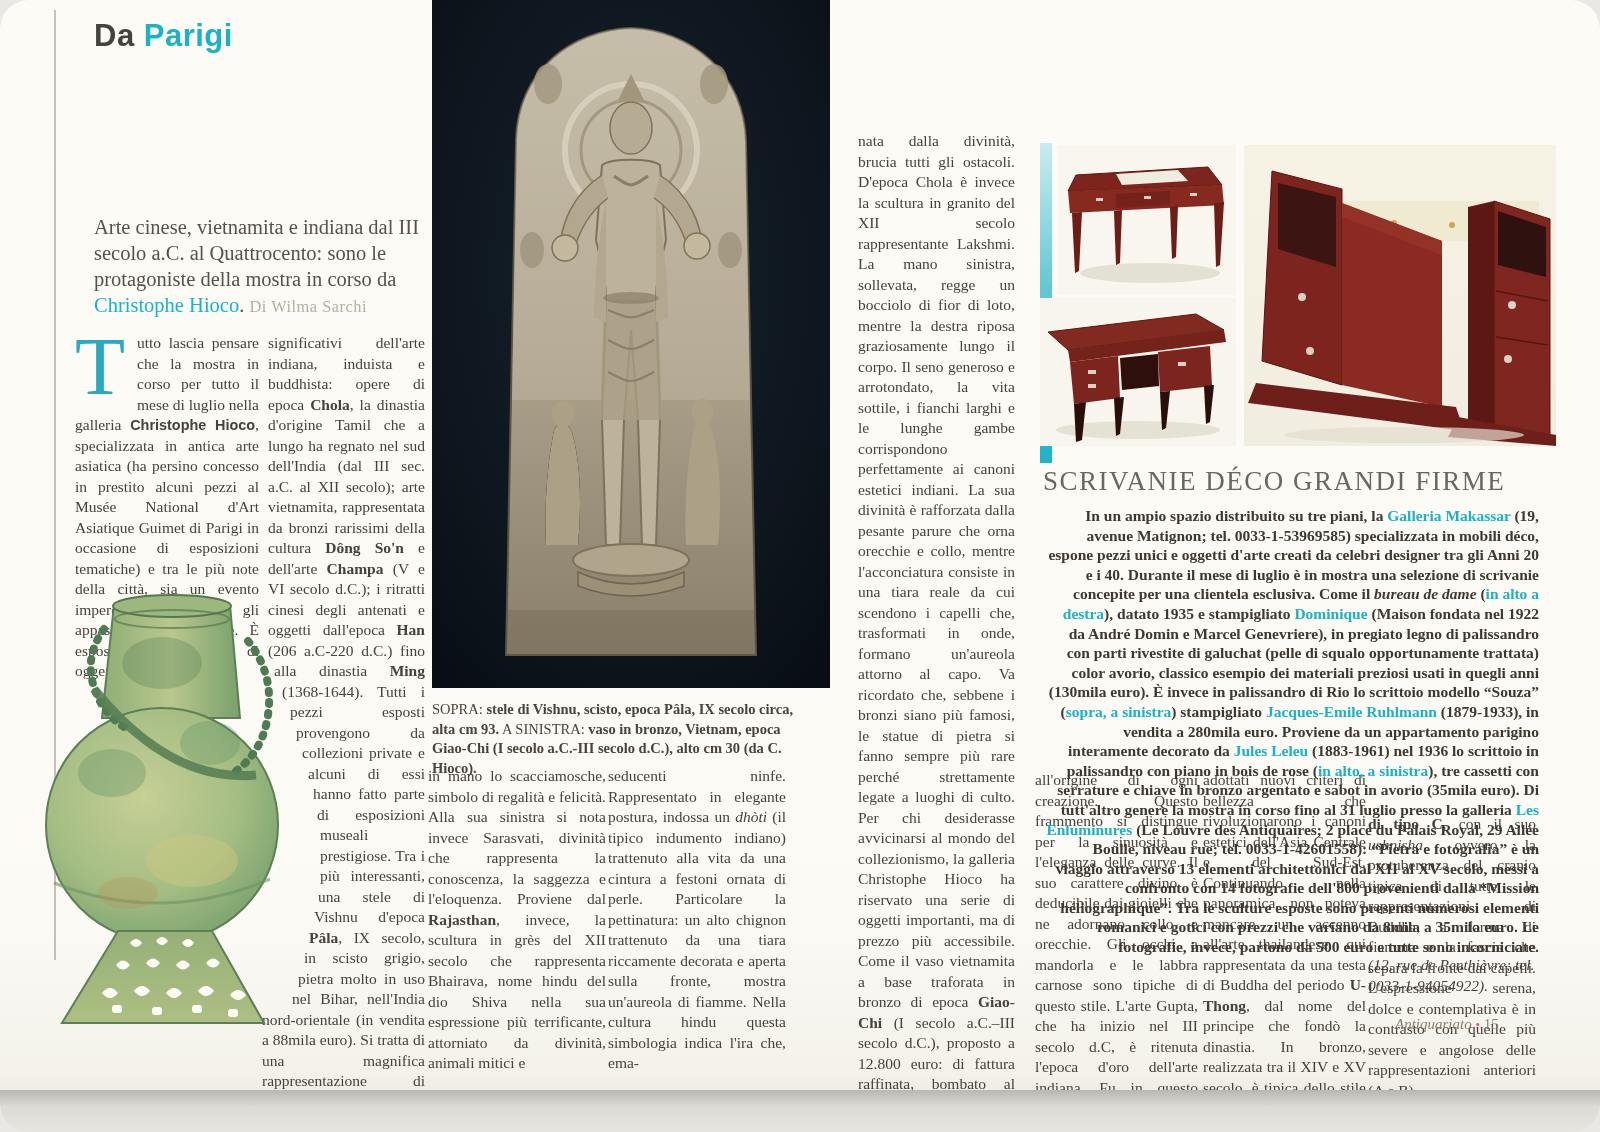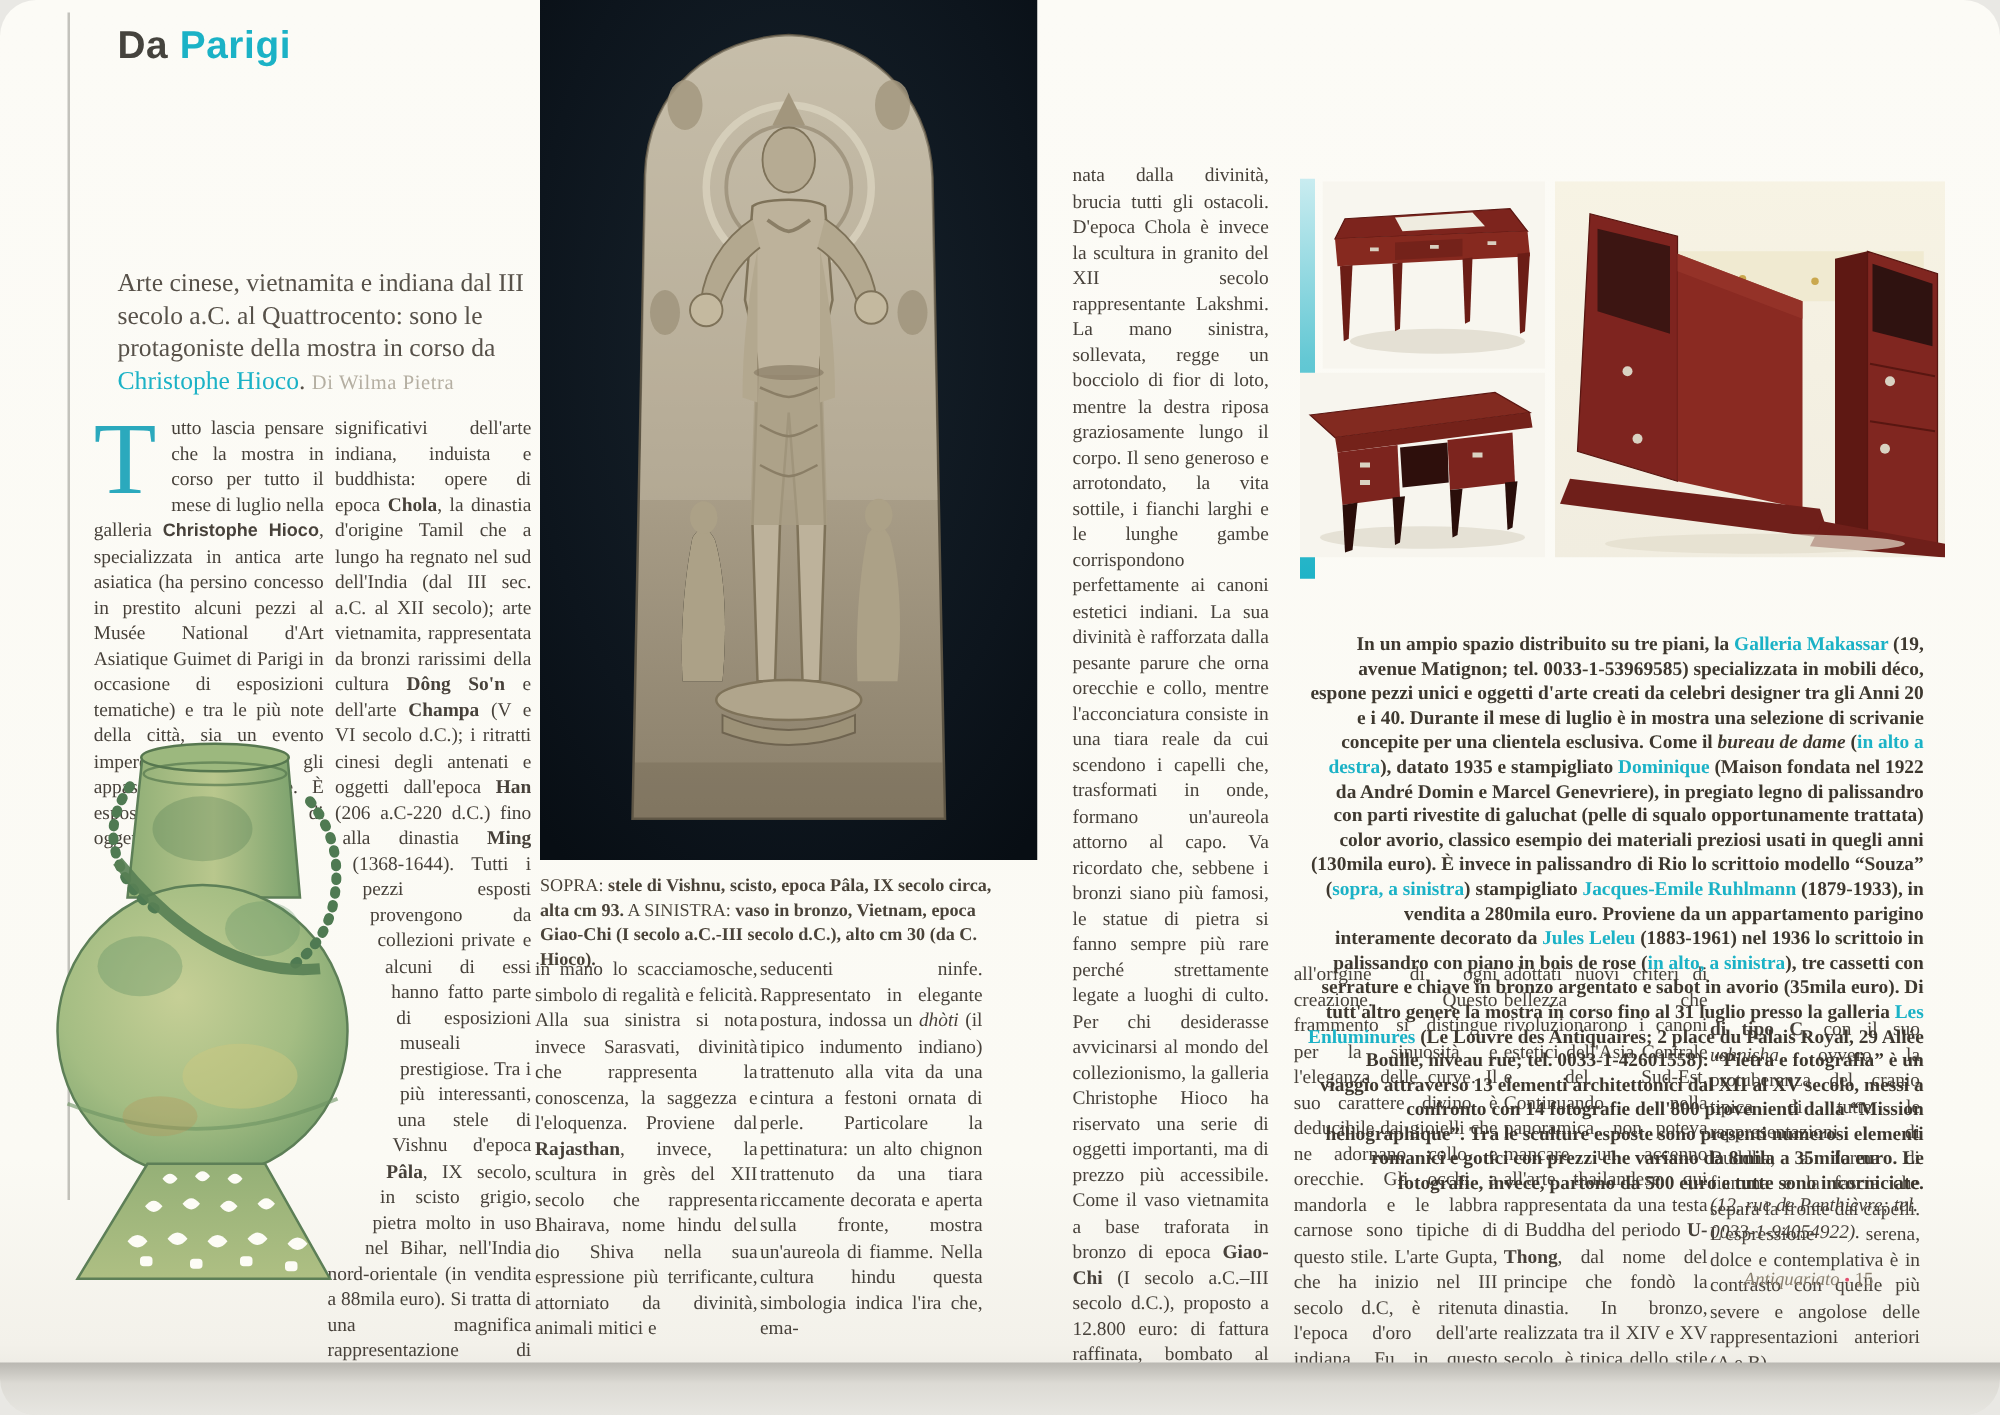--- a/index.html
+++ b/index.html
@@ -63,21 +63,21 @@
 </style>
 </head>
 <body>
 
 <div id="page">
 
   <div id="crease" class="abs"></div>
 
   <div id="kicker" class="abs"><span class="r-kdark">Da </span><span class="r-kteal">Parigi</span></div>
 
-  <div id="standfirst" class="abs"><span>Arte cinese, vietnamita e indiana dal III secolo a.C. al Quattrocento: sono le protagoniste della mostra in corso da </span><span class="r-teal">Christophe Hioco</span><span>. </span><span class="r-byline">Di Wilma Pietra</span></div>
+  <div id="standfirst" class="abs"><span>Arte cinese, vietnamita e indiana dal III secolo a.C. al Quattrocento: sono le protagoniste della mostra in corso da </span><span class="r-teal">Christophe Hioco</span><span>. </span><span class="r-byline">Di Wilma Sarchi</span></div>
 
   <div id="col1" class="abs bodytext">
     <span class="dropcap">T</span><span><span>utto lascia pensare che la mostra in corso per tutto il mese di luglio nella galleria </span><span class="r-bsans">Christophe Hioco</span><span>, specializzata in antica arte asiatica (ha persino concesso in prestito alcuni pezzi al Musée National d'Art Asiatique Guimet di Parigi in occasione di esposizioni tematiche) e tra le più note della città, sia un evento imperdibile per gli appassionati del settore. È esposta una selezione di oggetti</span></span>
   </div>
 
   <div id="col2" class="abs bodytext">
     <i></i><i></i><i></i><i></i><i></i><i></i><i></i><i></i><i></i><i></i><i></i><i></i><i></i><i></i><i></i><i></i><i></i><span><span>significativi dell'arte indiana, induista e buddhista: opere di epoca </span><span class="r-b">Chola</span><span>, la dinastia d'origine Tamil che a lungo ha regnato nel sud dell'India (dal III sec. a.C. al XII secolo); arte vietnamita, rappresentata da bronzi rarissimi della cultura </span><span class="r-b">Dông So'n</span><span> e dell'arte </span><span class="r-b">Champa</span><span> (V e VI secolo d.C.); i ritratti cinesi degli antenati e oggetti dall'epoca </span><span class="r-b">Han</span><span> (206 a.C-220 d.C.) fino alla dinastia </span><span class="r-b">Ming</span><span> (1368-1644). Tutti i pezzi esposti provengono da collezioni private e alcuni di essi hanno fatto parte di esposizioni museali prestigiose. Tra i più interessanti, una stele di Vishnu d'epoca </span><span class="r-b">Pâla</span><span>, IX secolo, in scisto grigio, pietra molto in uso nel Bihar, nell'India nord-orientale (in vendita a 88mila euro). Si tratta di una magnifica rappresentazione di Vishnu Vasudéva, il dio supremo, posta su una base decorata con fiori di loto. Una tiara reale orna il suo capo mentre Lakshmi, la sua sposa, è alla sua destra con</span></span>
   </div>
 
   <div id="col3" class="abs bodytext"><span>in mano lo scacciamosche, simbolo di regalità e felicità. Alla sua sinistra si nota invece Sarasvati, divinità che rappresenta la conoscenza, la saggezza e l'eloquenza. Proviene dal </span><span class="r-b">Rajasthan</span><span>, invece, la scultura in grès del XII secolo che rappresenta Bhairava, nome hindu del dio Shiva nella sua espressione più terrificante, attorniato da divinità, animali mitici e</span></div>
@@ -275,20 +275,21 @@
       <path d="M250,56 L306,74 L306,292 L250,284 Z" fill="#802620" stroke="#581611" stroke-width="1"></path>
       <path d="M254,66 L302,82 L302,132 L254,120 Z" fill="#2f1210"></path>
       <circle cx="268" cy="160" r="4" fill="#d9d2c2"></circle>
         <circle cx="264" cy="214" r="4" fill="#d9d2c2"></circle>
       <path d="M252,146 L304,156 M252,192 L304,200" stroke="#581611" stroke-width="1.5"></path>
       <path d="M214,272 L312,290 L312,301 L204,292 Z" fill="#6f1f1a"></path>
       <ellipse cx="160" cy="290" rx="120" ry="8" fill="#e2ddcc" opacity=".7"></ellipse>
     </svg>
   </div>
 
+  <div id="deco-heading" class="abs">SCRIVANIE DÉCO GRANDI FIRME</div>
   <div id="deco-body" class="abs"><span>In un ampio spazio distribuito su tre piani, la </span><span class="r-teal">Galleria Makassar</span><span> (19, avenue Matignon; tel. 0033-1-53969585) specializzata in mobili déco, espone pezzi unici e oggetti d'arte creati da celebri designer tra gli Anni 20 e i 40. Durante il mese di luglio è in mostra una selezione di scrivanie concepite per una clientela esclusiva. Come il </span><span class="r-i">bureau de dame</span><span> (</span><span class="r-teal">in alto a destra</span><span>), datato 1935 e stampigliato </span><span class="r-teal">Dominique</span><span> (Maison fondata nel 1922 da André Domin e Marcel Genevriere), in pregiato legno di palissandro con parti rivestite di galuchat (pelle di squalo opportunamente trattata) color avorio, classico esempio dei materiali preziosi usati in quegli anni (130mila euro). È invece in palissandro di Rio lo scrittoio modello “Souza” (</span><span class="r-teal">sopra, a sinistra</span><span>) stampigliato </span><span class="r-teal">Jacques-Emile Ruhlmann</span><span> (1879-1933), in vendita a 280mila euro. Proviene da un appartamento parigino interamente decorato da </span><span class="r-teal">Jules Leleu</span><span> (1883-1961) nel 1936 lo scrittoio in palissandro con piano in bois de rose (</span><span class="r-teal">in alto, a sinistra</span><span>), tre cassetti con serrature e chiave in bronzo argentato e sabot in avorio (35mila euro). Di tutt'altro genere la mostra in corso fino al 31 luglio presso la galleria </span><span class="r-teal">Les Enluminures</span><span> (Le Louvre des Antiquaires; 2 place du Palais Royal, 29 Allée Boulle, niveau rue; tel. 0033-1-42601558): “Pietra e fotografia” è un viaggio attraverso 13 elementi architettonici dal XII al XV secolo, messi a confronto con 14 fotografie dell'800 provenienti dalla “Mission héliographique”. Tra le sculture esposte sono presenti numerosi elementi romanici e gotici con prezzi che variano da 8mila a 35mila euro. Le fotografie, invece, partono da 500 euro e tutte sono incorniciate.</span></div>
 
   <div id="folio" class="abs">
     <span class="r-i">Antiquariato</span>
     <span class="r-dot">•</span>
     <span>15</span>
   </div>
 
   <div id="scan-bottom" class="abs"></div>
 </div>

